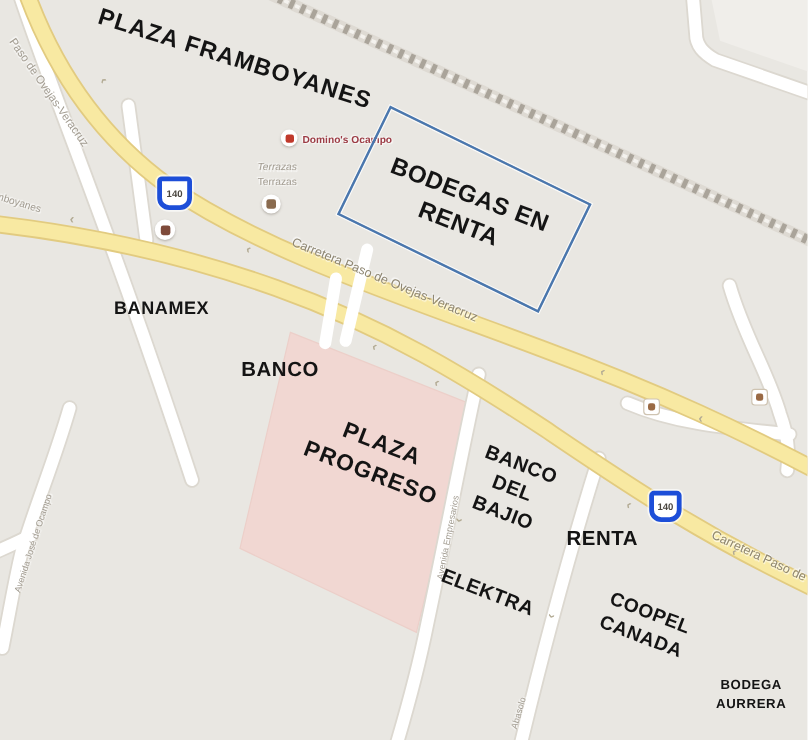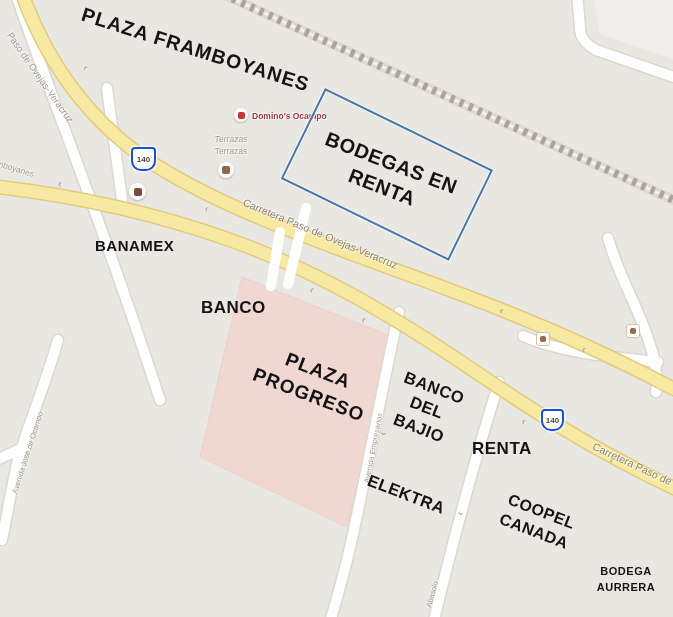--- a/index.html
+++ b/index.html
@@ -24,21 +24,21 @@
     position:absolute;background:#fff;border-radius:50%;
     box-shadow:0 1px 2px rgba(90,80,70,.35);
     display:flex;align-items:center;justify-content:center;
   }
   .poi-sq{
     position:absolute;background:#fff;border:1px solid #cfc4b2;border-radius:3px;
     display:flex;align-items:center;justify-content:center;
   }
   .glyph{display:block;border-radius:2px;}
   .shield{
-    position:absolute;background:#fff;border:2px solid #1d4ed8;
+    position:absolute;background:#fff;border:4px solid #1d4ed8;
     border-radius:4px 4px 10px 10px;
     display:flex;align-items:center;justify-content:center;
     font-size:8px;font-weight:bold;color:#4a463f;
     box-shadow:0 0 0 1.5px rgba(255,255,255,.65);
   }
   .arw{
     position:absolute;color:#b3ab94;font-size:11px;font-weight:bold;
     transform-origin:center;line-height:1;
   }
   #bodegas-box{
@@ -152,21 +152,21 @@
 
   <div id="bodegas-box">
     <div id="bodegas-text">
       <span class="ln">BODEGAS</span>
       <span class="ln">EN RENTA</span>
     </div>
   </div>
 
   <div class="lbl" style="left:86px;top:2px;font-size:19.5px;letter-spacing:1px;transform:rotate(17.5deg);">PLAZA FRAMBOYANES</div>
 
-  <div class="lbl" style="left:95px;top:237px;font-size:15px;">BANAMEX</div>
+  <div class="lbl" style="left:95px;top:249px;font-size:15px;">BANAMEX</div>
 
   <div class="lbl" style="left:201px;top:297px;font-size:17px;">BANCO</div>
 
   <div class="lbl" style="left:248px;top:330px;width:160px;font-size:19px;letter-spacing:1px;transform:rotate(21deg);line-height:1.35;">
     <span class="ln">PLAZA</span>
     <span class="ln">PROGRESO</span>
   </div>
 
   <div class="lbl" style="left:396px;top:362px;width:90px;font-size:16.5px;transform:rotate(21deg);line-height:1.3;">
     <span class="ln">BANCO</span>

